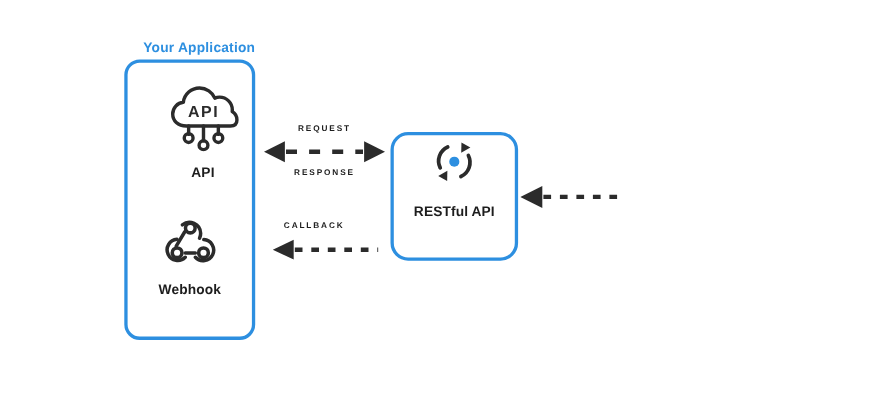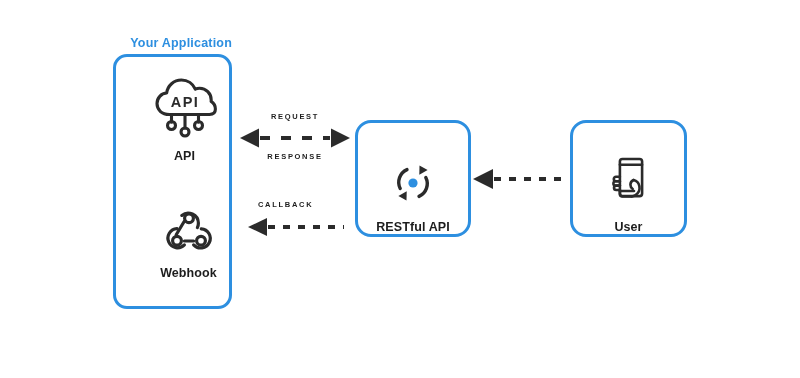--- a/index.html
+++ b/index.html
@@ -64,33 +64,33 @@
   }
   .node .caption {
     display: block;
     margin-top: 7px;
     font-size: 12.5px;
     font-weight: bold;
     color: #1d1d1d;
     letter-spacing: 0.1px;
   }
   .node-api   { left: 113px; top: 76px; padding-left: 12px; }
-  .node-webhook { left: 113px; top: 197px; margin-left: 16px; }
+  .node-webhook { left: 113px; top: 186px; }
 
   
   .card {
     position: absolute;
     border: 3px solid #2d8fe0;
     border-radius: 16px;
     background: #ffffff;
     box-sizing: border-box;
     display: flex;
     flex-direction: column;
     align-items: center;
-    justify-content: flex-end;
+    justify-content: flex-start;
   }
   .card .glyph { display: block; }
   .card .caption {
     margin-top: 9px;
     font-size: 12.5px;
     font-weight: bold;
     color: #1d1d1d;
     letter-spacing: 0.1px;
   }
   .card-rest { left: 355px; top: 120px; width: 116px; height: 117px; }
@@ -187,47 +187,20 @@
           <path d="M36.8 18.4 A14 14 0 0 1 30.0 37.4"></path>
         </g>
         <path d="M30.5 6.5 L38.6 11.0 L30.3 15.8 Z" fill="#2b2b2b"></path>
         <path d="M17.5 41.5 L9.4 37.0 L17.7 32.2 Z" fill="#2b2b2b"></path>
         <circle cx="24" cy="24" r="4.6" fill="#2d8fe0"></circle>
       </svg>
     </span>
     <span class="caption">RESTful API</span>
   </div>
 
-  <div class="card card-user">
-    <span class="glyph">
-      <svg width="48" height="54" viewBox="0 0 48 54" fill="none" stroke="#2b2b2b" stroke-width="2.6" stroke-linecap="round" stroke-linejoin="round">
-
-        <path d="M17.5 6.0 L34.5 6.0 A2.6 2.6 0 0 1 37.1 8.6 L37.1 40.5
-                 A2.6 2.6 0 0 1 34.5 43.1 L17.5 43.1 A2.6 2.6 0 0 1 14.9 40.5
-                 L14.9 8.6 A2.6 2.6 0 0 1 17.5 6.0 Z"></path>
-
-        <path d="M14.9 11.8 L37.1 11.8"></path>
-
-        <path d="M14.9 38.0 L29.0 38.0"></path>
-
-        <path d="M28.6 27.0 C31.4 27.6 33.8 30.0 34.4 33.2
-                 C35.0 36.6 33.4 40.0 30.6 42.0
-                 C29.4 42.9 28.0 43.4 26.6 43.5"></path>
-        <path d="M28.6 27.0 C26.6 27.8 25.4 29.6 25.4 31.8
-                 C25.4 33.6 26.3 35.1 27.7 36.0"></path>
-
-        <path d="M14.9 23.8 L11.0 23.8 A2.2 2.2 0 0 0 11.0 28.2 L14.9 28.2"></path>
-        <path d="M14.9 28.2 L10.6 28.2 A2.2 2.2 0 0 0 10.6 32.6 L14.9 32.6"></path>
-        <path d="M14.9 32.6 L11.2 32.6 A2.2 2.2 0 0 0 11.2 37.0 L14.9 37.0"></path>
-
-        <path d="M14.9 37.0 L14.9 41.0 A2.6 2.6 0 0 0 17.5 43.5 L26.6 43.5"></path>
-      </svg>
-    </span>
-    <span class="caption">User</span>
-  </div>
 
   <div class="connector conn-callback">
     <div class="conn-label lbl-top">CALLBACK</div>
     <div class="arrowwrap">
       <svg width="96" height="22" viewBox="0 0 96 22" fill="none">
         <path d="M0 11 L19 2 L19 20 Z" fill="#2b2b2b"></path>
         <path d="M20 11 L96 11" stroke="#2b2b2b" stroke-width="4" stroke-linecap="butt" stroke-dasharray="7 8"></path>
       </svg>
     </div>
   </div>

